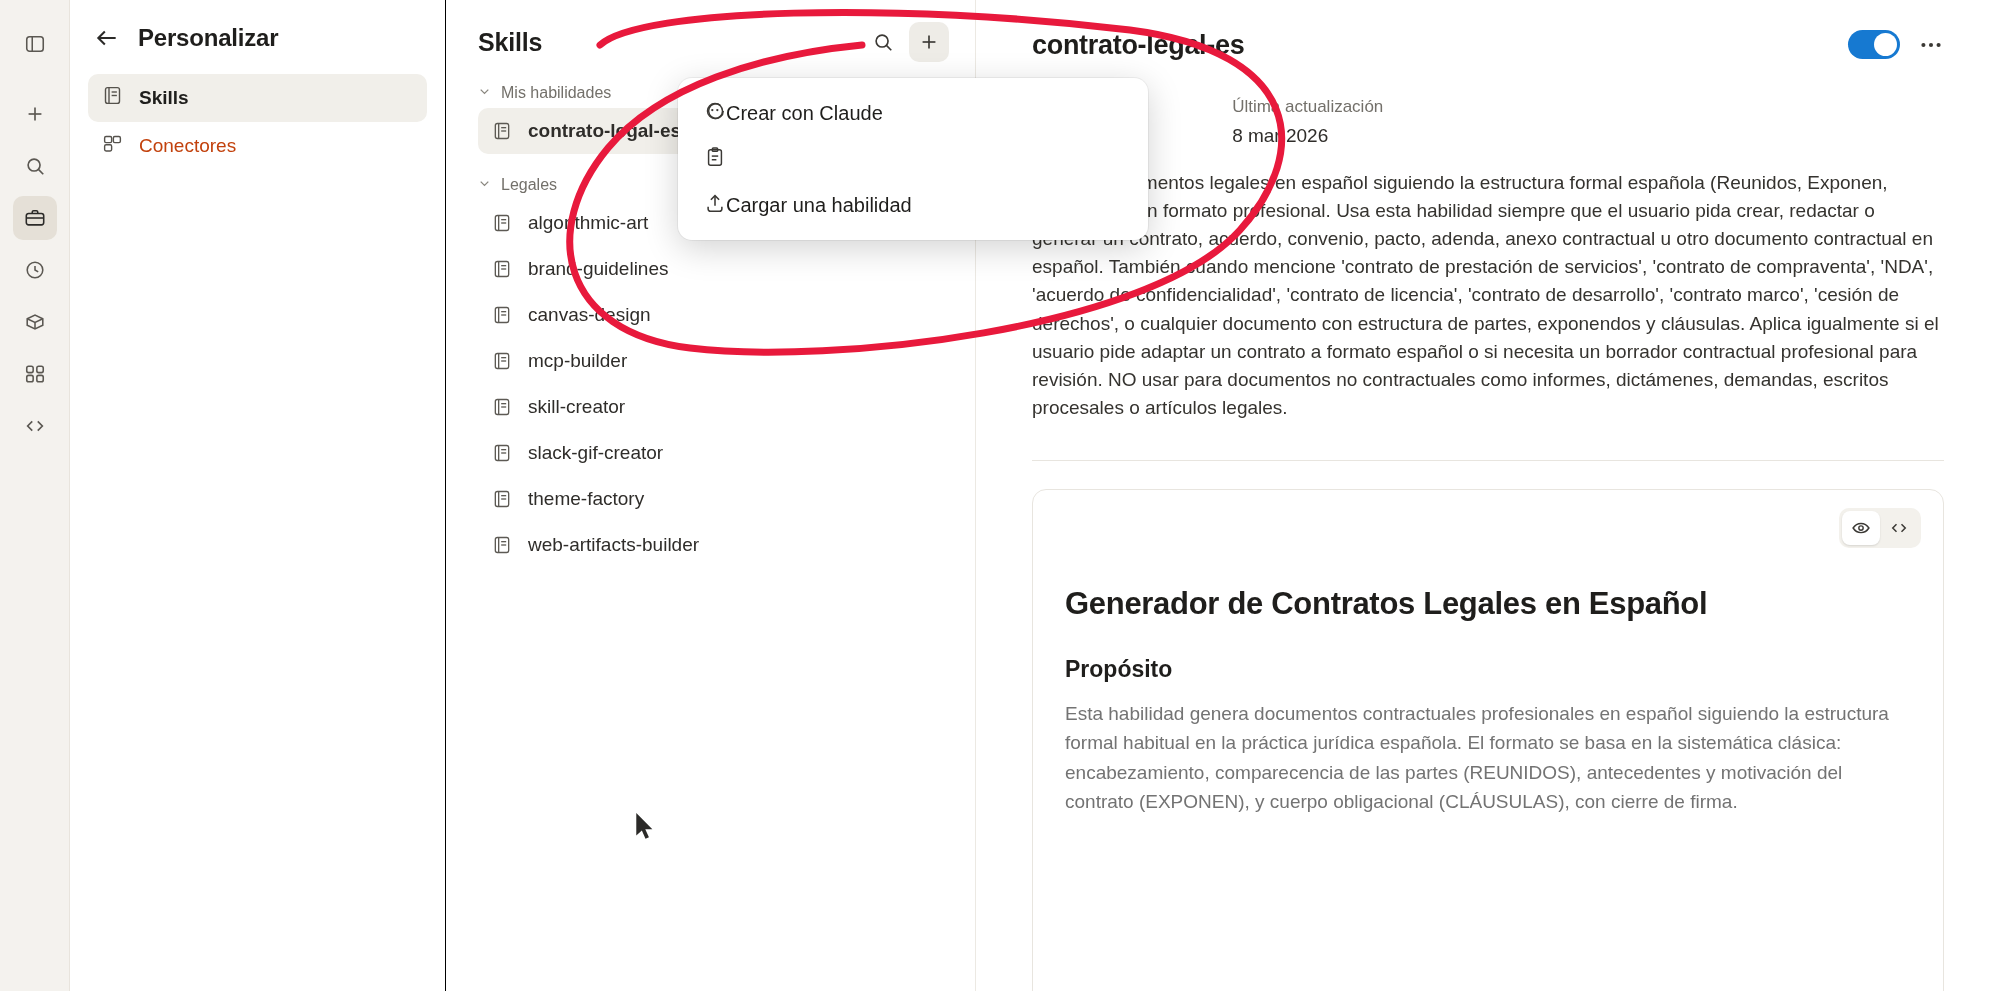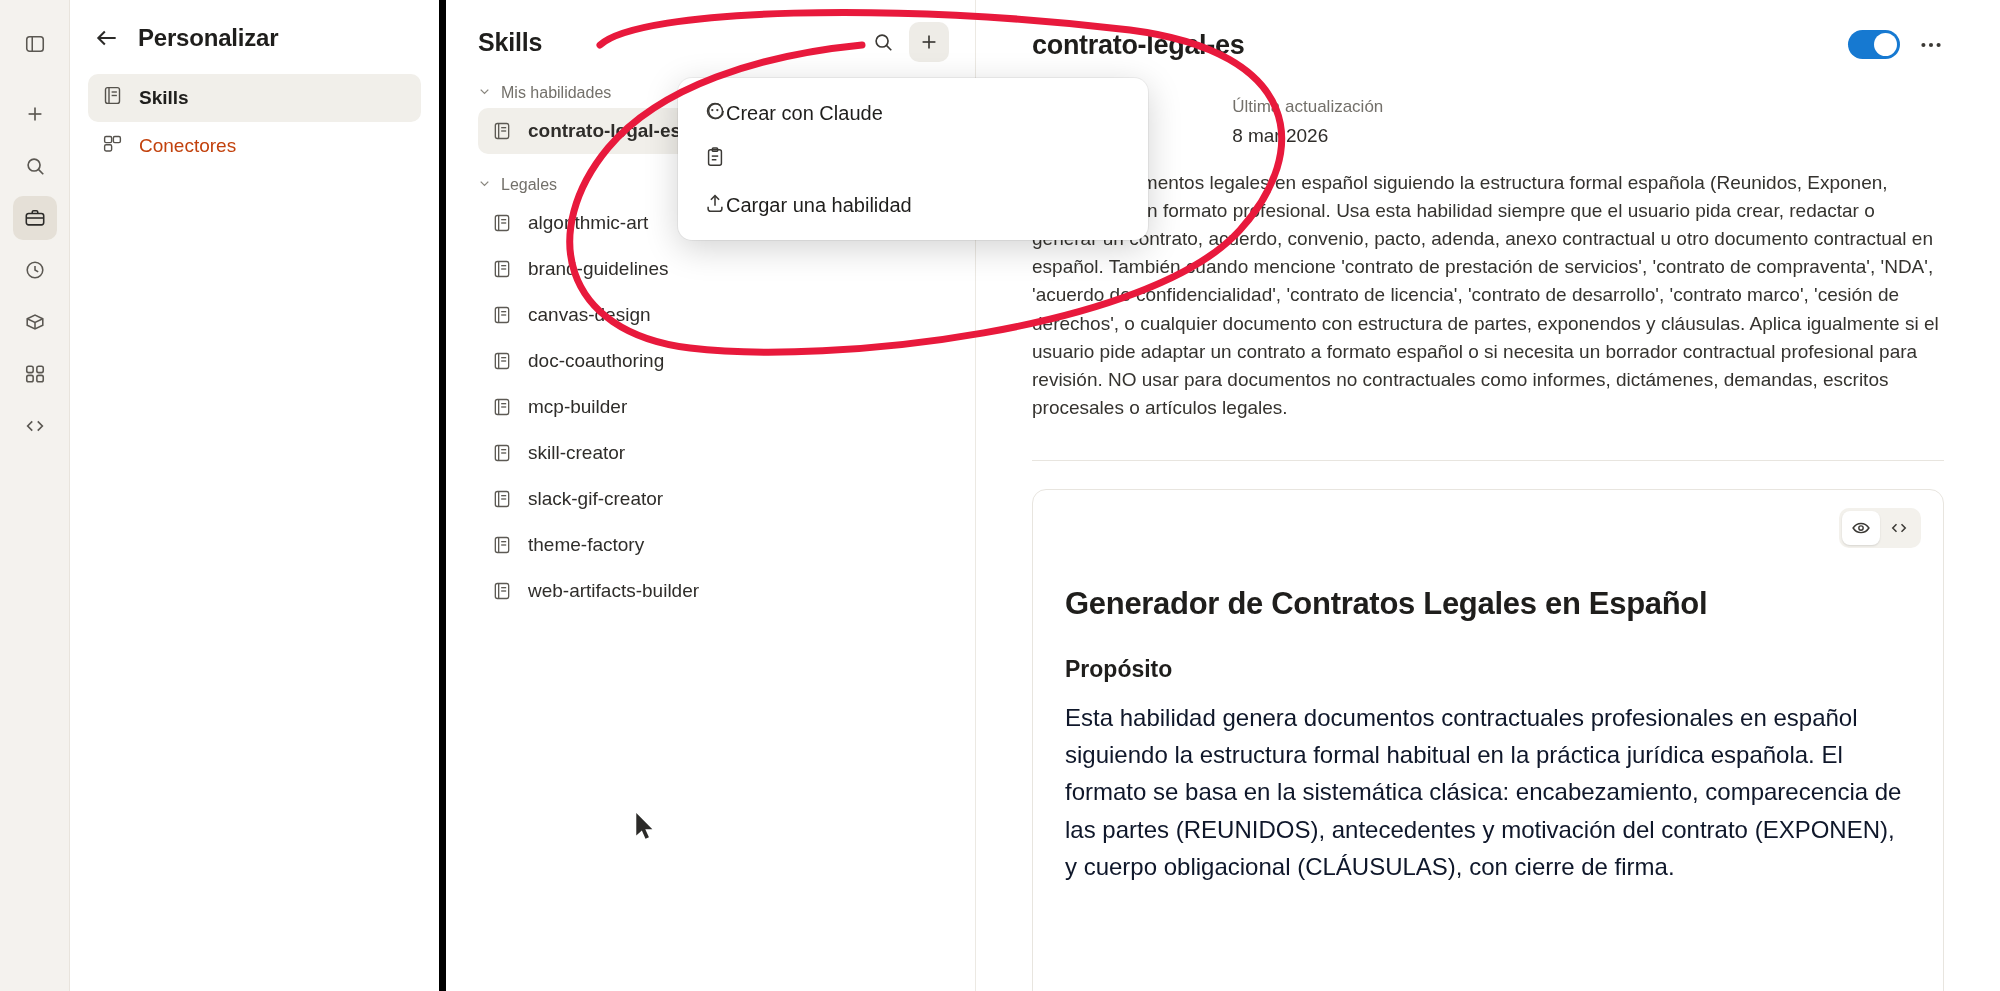--- a/index.html
+++ b/index.html
@@ -24,21 +24,21 @@
     display: flex; align-items: center; justify-content: center;
     color: #5b5852; cursor: pointer;
   }
   .rail-btn.active { background: #e5e0d7; color: #2b2a28; }
   .rail-btn svg { width: 22px; height: 22px; display: block; }
   .rail-gap { height: 10px; }
 
   
   .nav {
     width: 376px; flex: 0 0 376px; height: 991px;
-    background: #ffffff; border-right: 7px solid #000000;
+    background: #ffffff; border-right: 1px solid #000000;
     padding: 18px 18px 0 18px;
   }
   .nav-head { display: flex; align-items: center; gap: 18px; padding: 6px 4px 22px 6px; }
   .back-btn { width: 26px; height: 26px; display: flex; align-items: center; justify-content: center; color: #2b2a28; cursor: pointer; }
   .nav-title { font-size: 24px; font-weight: 700; color: #1f1e1c; letter-spacing: -0.2px; }
   .nav-item {
     display: flex; align-items: center; gap: 16px;
     height: 48px; border-radius: 10px; padding: 0 14px;
     color: #c2410c; font-size: 19px; cursor: pointer;
   }
@@ -113,21 +113,21 @@
     position: absolute; top: 18px; right: 22px;
     display: flex; align-items: center; background: #f3f1ec;
     border-radius: 10px; padding: 3px;
   }
   .preview-toolbar .icon-btn { width: 38px; height: 34px; border-radius: 8px; }
   .preview-toolbar .icon-btn.on { background: #ffffff; box-shadow: 0 1px 2px rgba(0,0,0,.12); }
   .preview-toolbar svg { width: 20px; height: 20px; color: #3b3935; }
 
   .md-h1 { font-size: 31px; font-weight: 700; color: #1f1e1c; margin-top: 68px; letter-spacing: -0.3px; }
   .md-h2 { font-size: 23px; font-weight: 700; color: #1f1e1c; margin-top: 34px; }
-  .md-p { font-size: 24px; line-height: 1.55; color: #0f172a; margin-top: 16px; max-width: 900px; }
+  .md-p { font-size: 19px; line-height: 1.55; color: #737373; margin-top: 16px; max-width: 900px; }
 
   
   .menu {
     position: absolute; left: 678px; top: 78px; width: 470px;
     background: #ffffff; border-radius: 14px;
     box-shadow: 0 8px 34px rgba(0,0,0,.18), 0 0 0 1px rgba(0,0,0,.05);
     padding: 12px 8px; z-index: 40;
   }
   .menu-item {
     display: flex; align-items: center; 
@@ -321,31 +321,20 @@
     </div>
     <div class="skill-row">
       <span class="doc-icon">
           <svg viewBox="0 0 24 24" fill="none" stroke="currentColor" stroke-width="1.6">
             <rect x="4" y="3" width="16" height="18" rx="2.5"></rect>
             <line x1="8" y1="3" x2="8" y2="21"></line>
             <line x1="11" y1="8" x2="17" y2="8"></line>
             <line x1="11" y1="12" x2="17" y2="12"></line>
           </svg>
         </span>
-      <span>doc-coauthoring</span>
-    </div>
-    <div class="skill-row">
-      <span class="doc-icon">
-          <svg viewBox="0 0 24 24" fill="none" stroke="currentColor" stroke-width="1.6">
-            <rect x="4" y="3" width="16" height="18" rx="2.5"></rect>
-            <line x1="8" y1="3" x2="8" y2="21"></line>
-            <line x1="11" y1="8" x2="17" y2="8"></line>
-            <line x1="11" y1="12" x2="17" y2="12"></line>
-          </svg>
-        </span>
       <span>mcp-builder</span>
     </div>
     <div class="skill-row">
       <span class="doc-icon">
           <svg viewBox="0 0 24 24" fill="none" stroke="currentColor" stroke-width="1.6">
             <rect x="4" y="3" width="16" height="18" rx="2.5"></rect>
             <line x1="8" y1="3" x2="8" y2="21"></line>
             <line x1="11" y1="8" x2="17" y2="8"></line>
             <line x1="11" y1="12" x2="17" y2="12"></line>
           </svg>

